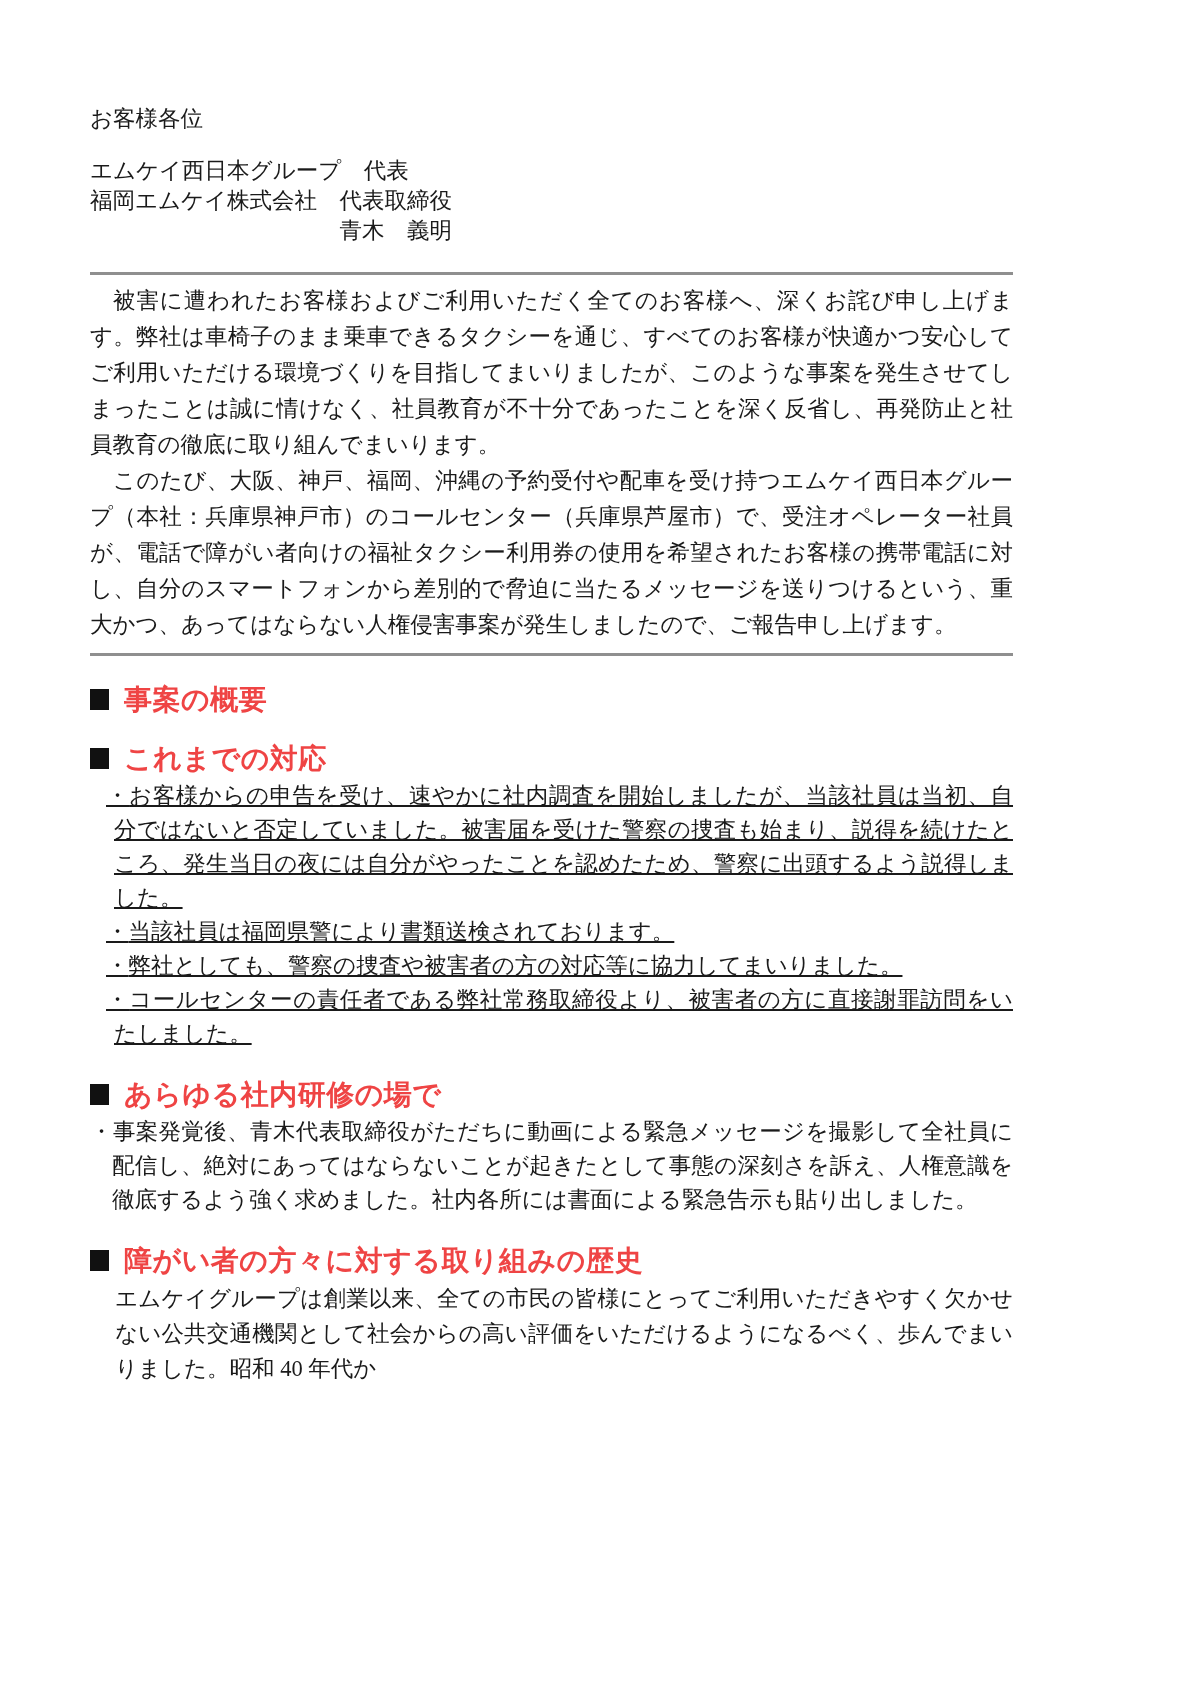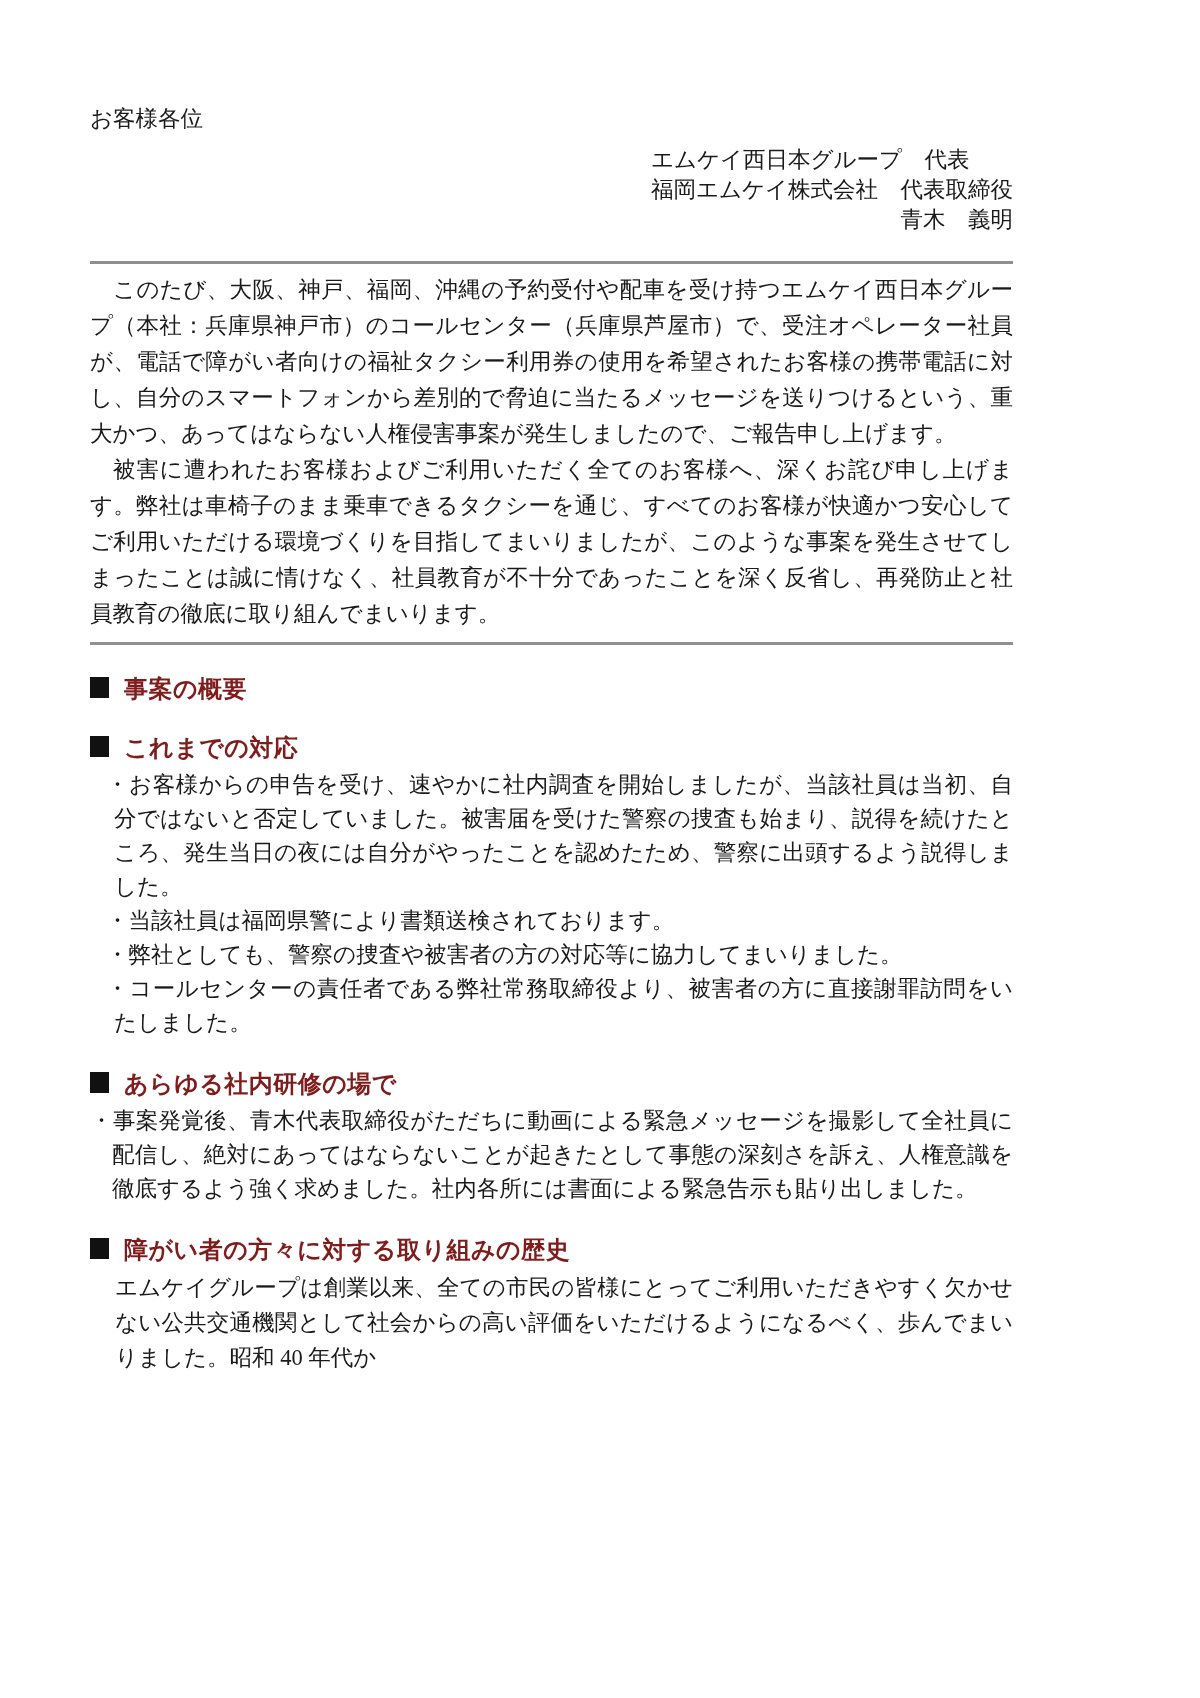--- a/index.html
+++ b/index.html
@@ -10,49 +10,49 @@
     height: 1698px;
     background: #ffffff;
     color: #1a1a1a;
     font-family: "Liberation Serif", "DejaVu Serif", serif;
     font-size: 22.5px;
     padding: 104px 90px 40px 90px;
     overflow: hidden;
   }
   .salutation { line-height: 30px; }
   .date-line { text-align: right; line-height: 30px; margin-top: 18px; }
-  .sig-wrap { display: flex; justify-content: flex-end; margin-top: 11px; }
+  .sig-wrap { display: flex; justify-content: flex-start; margin-top: 22px; }
   .signature { line-height: 30px; text-align: left; }
   .signature .sig-name { text-align: right; }
   .rule { height: 3px; background: #8f8f8f; margin: 0; border: 0; }
   .rule-top { margin-top: 26px; }
   .intro { padding: 8px 0 10px 0; }
   .intro p { margin: 0; line-height: 36px; text-align: justify; text-indent: 23px; }
   .sec { margin-top: 28px; }
   .sec-title {
     margin: 0;
     font-family: "Liberation Sans", "DejaVu Sans", sans-serif;
     font-weight: 700;
-    font-size: 24px;
+    font-size: 28px;
     line-height: 31px;
-    color: #7f1d1d;
+    color: #ef4444;
     letter-spacing: 0.5px;
   }
   .sq {
     display: inline-block;
     width: 19px;
     height: 21px;
     background: #111111;
     margin-right: 15px;
     vertical-align: -1px;
   }
   .sec-body { margin: 5px 0 0 25px; line-height: 35px; text-align: justify; }
   .blist { list-style: none; margin: 5px 0 0 0; padding: 0; }
   .blist li { line-height: 34px; text-align: justify; }
-  .blist-indent li { padding-left: 24px; text-indent: -8px; }
+  .blist-indent li { padding-left: 24px; text-indent: -8px; text-decoration: underline; }
   .blist-hang li { padding-left: 22px; text-indent: -22px; }
 </style>
 </head>
 <body>
 
 <div class="page">
 
   <div class="salutation">お客様各位</div>
 
 
@@ -60,22 +60,22 @@
     <div class="signature">
       <div>エムケイ西日本グループ　代表</div>
       <div>福岡エムケイ株式会社　代表取締役</div>
       <div class="sig-name">青木　義明</div>
     </div>
   </div>
 
   <div class="rule rule-top"></div>
 
   <div class="intro">
+    <p>被害に遭われたお客様およびご利用いただく全てのお客様へ、深くお詫び申し上げます。弊社は車椅子のまま乗車できるタクシーを通じ、すべてのお客様が快適かつ安心してご利用いただける環境づくりを目指してまいりましたが、このような事案を発生させてしまったことは誠に情けなく、社員教育が不十分であったことを深く反省し、再発防止と社員教育の徹底に取り組んでまいります。</p>
     <p>このたび、大阪、神戸、福岡、沖縄の予約受付や配車を受け持つエムケイ西日本グループ（本社：兵庫県神戸市）のコールセンター（兵庫県芦屋市）で、受注オペレーター社員が、電話で障がい者向けの福祉タクシー利用券の使用を希望されたお客様の携帯電話に対し、自分のスマートフォンから差別的で脅迫に当たるメッセージを送りつけるという、重大かつ、あってはならない人権侵害事案が発生しましたので、ご報告申し上げます。</p>
-    <p>被害に遭われたお客様およびご利用いただく全てのお客様へ、深くお詫び申し上げます。弊社は車椅子のまま乗車できるタクシーを通じ、すべてのお客様が快適かつ安心してご利用いただける環境づくりを目指してまいりましたが、このような事案を発生させてしまったことは誠に情けなく、社員教育が不十分であったことを深く反省し、再発防止と社員教育の徹底に取り組んでまいります。</p>
   </div>
 
   <div class="rule"></div>
 
   <section class="sec">
     <h2 class="sec-title"><span class="sq"></span><span>事案の概要</span></h2>
   </section>
 
   <section class="sec">
     <h2 class="sec-title"><span class="sq"></span><span>これまでの対応</span></h2>

